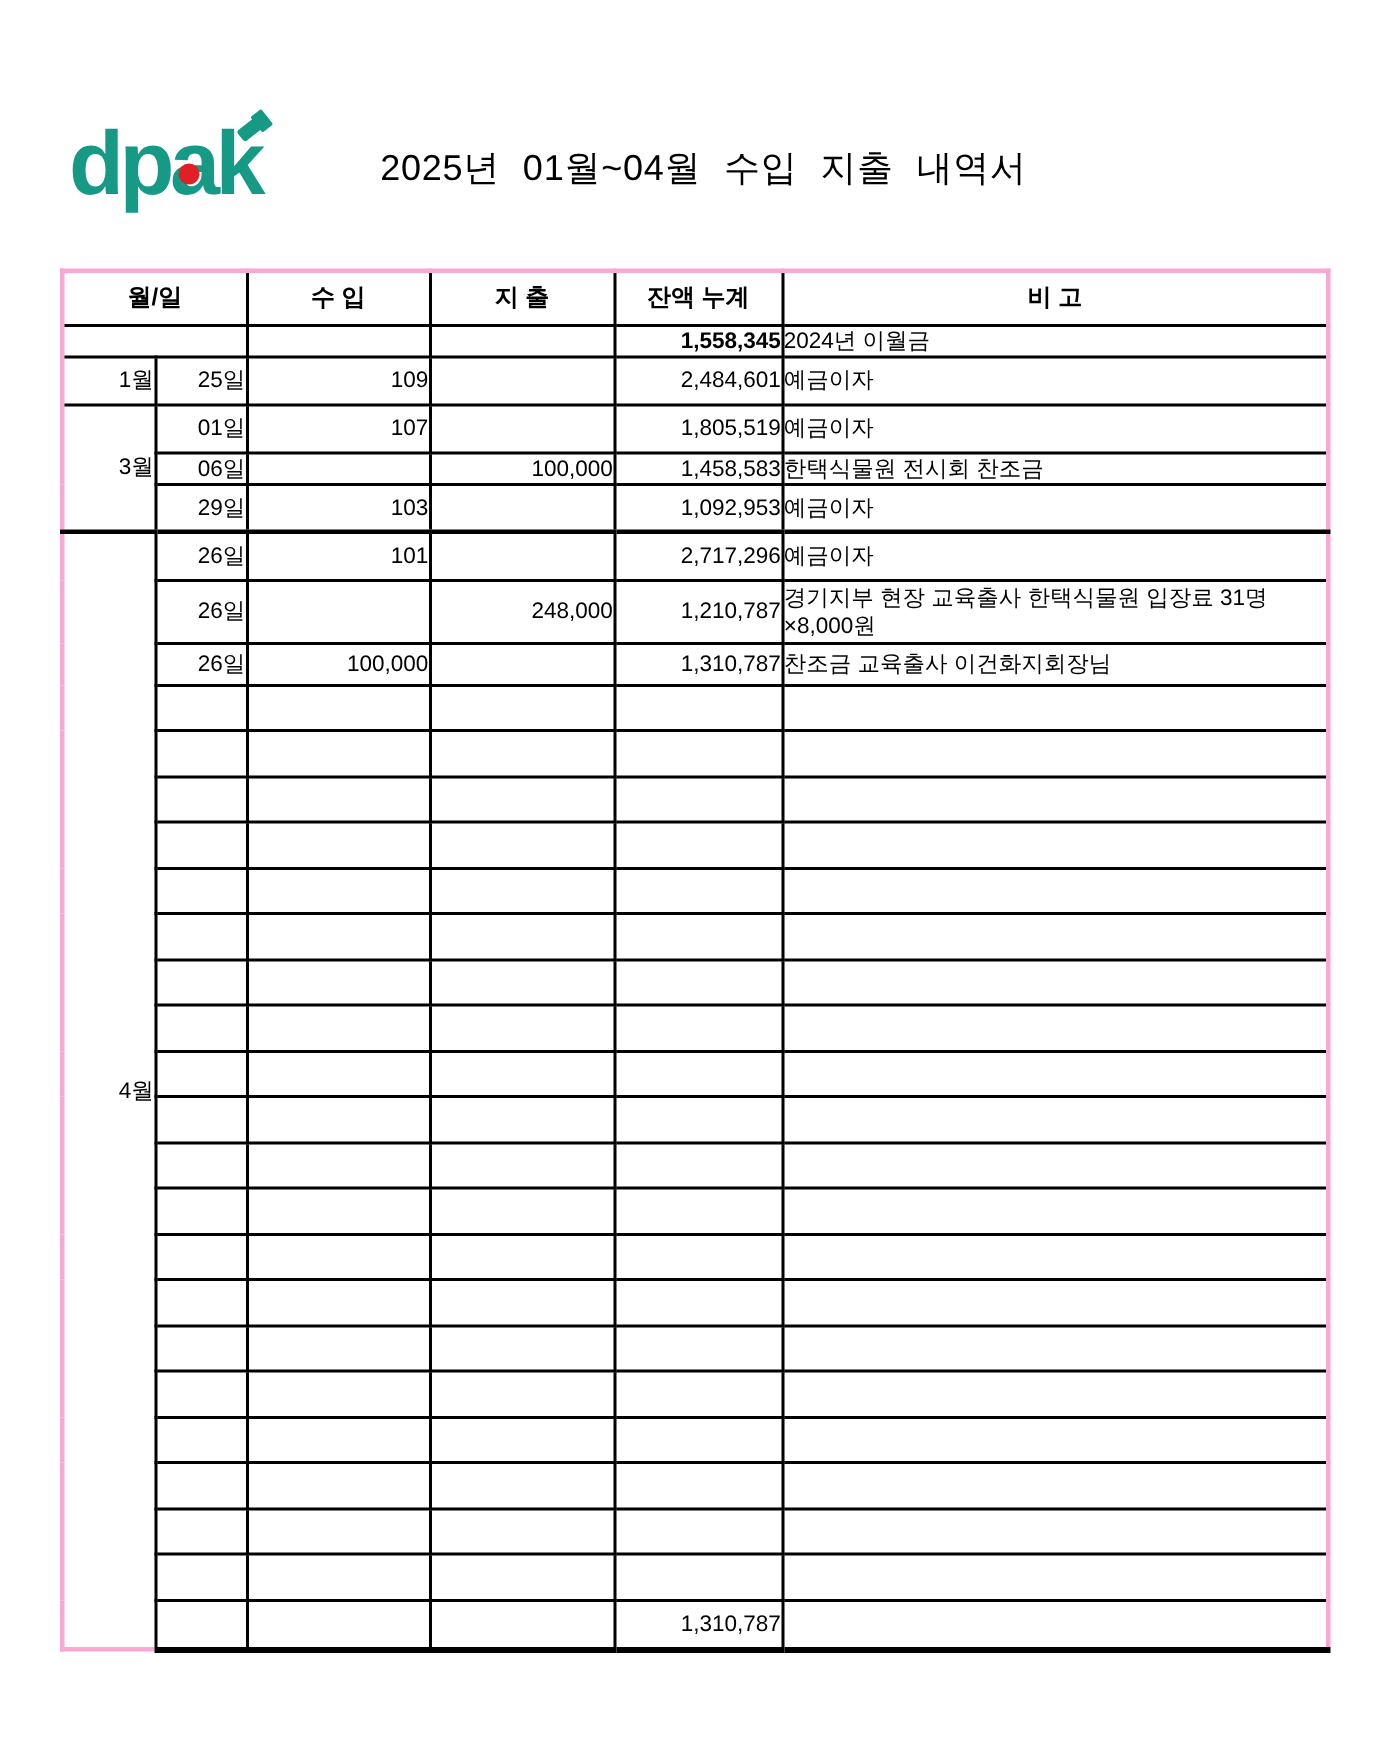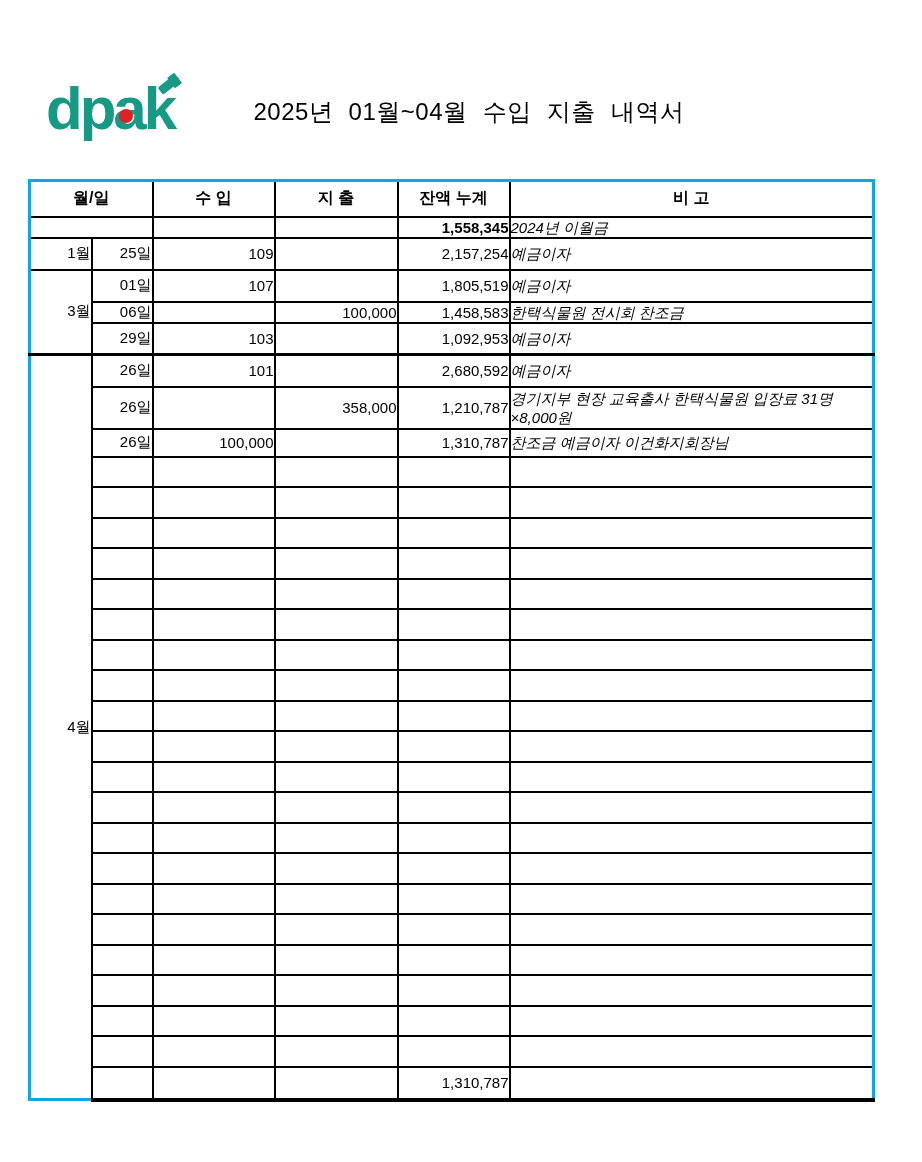--- a/index.html
+++ b/index.html
@@ -29,43 +29,43 @@
     background:#169a86;transform:rotate(-38deg);border-radius:1px;
   }
   .doc-title{
     position:absolute;left:0;top:96px;width:100%;
     text-align:center;padding-left:16px;box-sizing:border-box;
     font-size:24px;font-weight:500;letter-spacing:0.5px;word-spacing:8px;
   }
 
   
   table.ledger{
-    position:absolute;left:28px;top:179px;width:844px;
+    position:absolute;left:40px;top:179px;width:844px;
     border-collapse:collapse;table-layout:fixed;
-    border:3px solid #0ea5e9;
+    border:3px solid #f9a8d4;
   }
   .ledger th,.ledger td{
     border:2px solid #000;padding:0;overflow:hidden;
     font-size:15px;vertical-align:middle;
   }
   .ledger th{font-weight:bold;font-size:16px;text-align:center;}
   tr.r-head{height:36px;}
   tr.r-open{height:19px;}
   tr.r-std{height:32px;}
   tr.r-06{height:18px;}
   tr.r-tall{height:42px;}
   tr.r-short{height:28px;}
   tr.r-empty{height:30.5px;}
   tr.r-last{height:33px;}
   tr.r-last td{border-bottom:4px solid #000;}
   tr.sep-top td{border-top:3px solid #000;}
 
   .c-month,.c-day{text-align:right;}
   .c-num{text-align:right;padding-right:8px;}
-  .c-remark{text-align:left;padding-left:10px;font-size:14.5px;line-height:19px;padding-right:6px;font-style:italic;}
+  .c-remark{text-align:left;padding-left:10px;font-size:14.5px;line-height:19px;padding-right:6px;}
   .bold{font-weight:bold;}
 </style>
 </head>
 <body>
 
 <div class="page">
 
   <div class="logo">
     <span class="logo-text">dpak</span>
     <span class="logo-dot"></span>
@@ -100,21 +100,21 @@
       <td class="c-num"></td>
       <td class="c-num bold">1,558,345</td>
       <td class="c-remark">2024년 이월금</td>
     </tr>
 
     <tr class="r-std">
       <td class="c-month">1월</td>
       <td class="c-day">25일</td>
       <td class="c-num">109</td>
       <td class="c-num"></td>
-      <td class="c-num">2,157,254</td>
+      <td class="c-num">2,484,601</td>
       <td class="c-remark">예금이자</td>
     </tr>
 
     <tr class="r-std">
       <td rowspan="3" class="c-month">3월</td>
       <td class="c-day">01일</td>
       <td class="c-num">107</td>
       <td class="c-num"></td>
       <td class="c-num">1,805,519</td>
       <td class="c-remark">예금이자</td>
@@ -132,36 +132,36 @@
       <td class="c-num"></td>
       <td class="c-num">1,092,953</td>
       <td class="c-remark">예금이자</td>
     </tr>
 
     <tr class="r-std sep-top">
       <td rowspan="24" class="c-month">4월</td>
       <td class="c-day">26일</td>
       <td class="c-num">101</td>
       <td class="c-num"></td>
-      <td class="c-num">2,680,592</td>
+      <td class="c-num">2,717,296</td>
       <td class="c-remark">예금이자</td>
     </tr>
     <tr class="r-tall">
       <td class="c-day">26일</td>
       <td class="c-num"></td>
-      <td class="c-num">358,000</td>
+      <td class="c-num">248,000</td>
       <td class="c-num">1,210,787</td>
       <td class="c-remark">경기지부 현장 교육출사 한택식물원 입장료 31명×8,000원</td>
     </tr>
     <tr class="r-short">
       <td class="c-day">26일</td>
       <td class="c-num">100,000</td>
       <td class="c-num"></td>
       <td class="c-num">1,310,787</td>
-      <td class="c-remark">찬조금 예금이자 이건화지회장님</td>
+      <td class="c-remark">찬조금 교육출사 이건화지회장님</td>
     </tr>
 
     <tr class="r-empty">
           <td class="c-day"></td>
           <td></td>
           <td></td>
           <td></td>
           <td></td>
         </tr>
     <tr class="r-empty">

